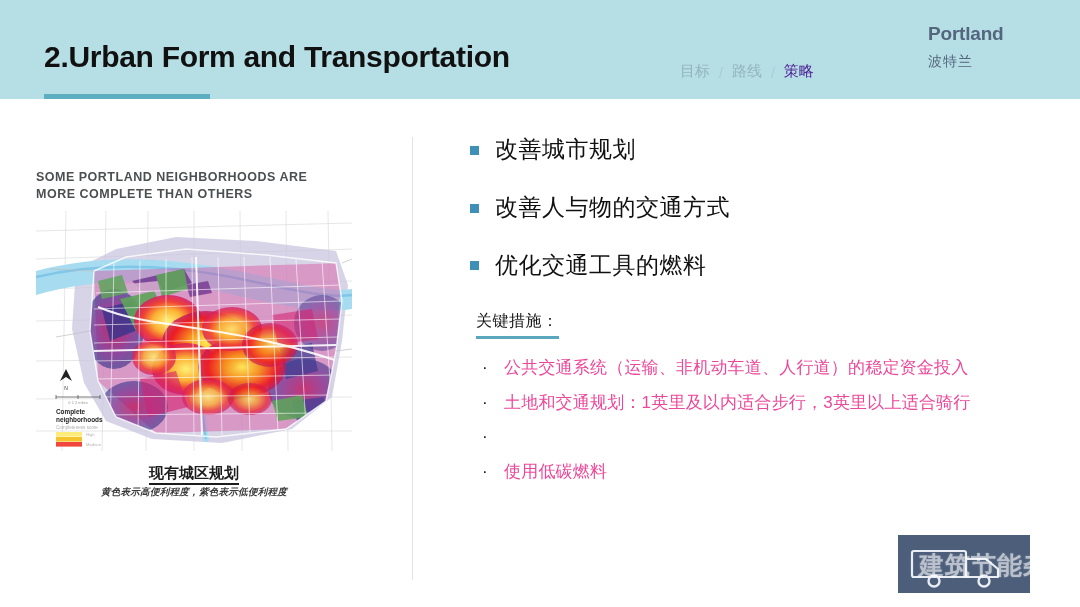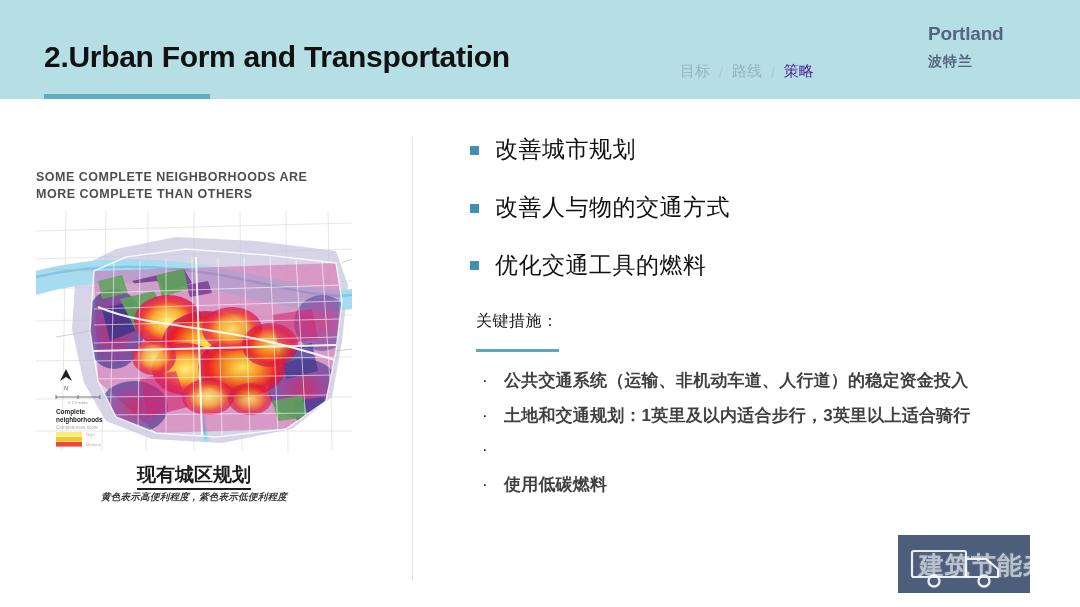--- a/index.html
+++ b/index.html
@@ -83,21 +83,21 @@
     color: #54657e;
   }
   .logo-en {
     font-size: 19px;
     font-weight: bold;
     letter-spacing: -0.2px;
     line-height: 1.1;
   }
   .logo-cn {
     font-size: 14px;
-    font-weight: bold;
+    font-weight: normal;
     margin-top: 9px;
     letter-spacing: 1px;
     line-height: 1.1;
   }
 
   
   .body-area {
     position: absolute;
     left: 0;
     top: 99px;
@@ -141,21 +141,21 @@
   }
   .map-svg { display: block; }
 
   .fig-caption {
     margin-top: 12px;
     text-align: center;
     width: 316px;
   }
   .fig-caption-main {
     display: inline-block;
-    font-size: 19px;
+    font-size: 15px;
     font-weight: bold;
     color: #1c1c1c;
     border-bottom: 2px solid #1c1c1c;
     padding-bottom: 1px;
     line-height: 1.3;
   }
   .fig-caption-sub {
     margin-top: 1px;
     font-size: 9.5px;
     font-style: italic;
@@ -206,21 +206,21 @@
     left: 6px;
     top: 212px;
     width: 550px;
   }
   .key-title {
     display: inline-block;
     font-size: 16px;
     color: #1a1a1a;
     font-weight: normal;
     letter-spacing: 0.5px;
-    padding-bottom: 17px;
+    padding-bottom: 4px;
     border-bottom: 3px solid #5ba7bd;
   }
   .sub-list {
     margin-top: 16px;
     width: 540px;
   }
   .sub-item {
     display: flex;
     align-items: flex-start;
     margin-bottom: 9px;
@@ -229,25 +229,24 @@
     flex: 0 0 auto;
     width: 22px;
     font-size: 17px;
     color: #1a1a1a;
     line-height: 1.5;
     text-align: left;
     padding-left: 6px;
   }
   .sub-text {
     font-size: 17px;
-    color: #404040;
+    color: #ec4899;
     line-height: 1.48;
     letter-spacing: 0.2px;
     max-width: 470px;
-    font-weight: bold;
   }
 
   
   .wm-rect {
     position: absolute;
     left: 898px;
     top: 535px;
     width: 132px;
     height: 58px;
     background: #4c5e7a;
@@ -295,21 +294,21 @@
       <div class="logo-en">Portland</div>
       <div class="logo-cn">波特兰</div>
     </div>
   </div>
 
   <div class="body-area">
     <div class="divider"></div>
 
     <div class="figure-panel">
       <div class="fig-heading">
-        <div>SOME COMPLETE NEIGHBORHOODS ARE</div>
+        <div>SOME PORTLAND NEIGHBORHOODS ARE</div>
         <div>MORE COMPLETE THAN OTHERS</div>
       </div>
 
       <div class="map-wrap">
         <svg class="map-svg" width="316" height="240" viewBox="0 0 316 240">
           <defs>
             <clipPath id="cityClip">
               <path d="M58 60 L90 46 L150 38 L230 44 L300 52 L306 90 L300 140 L290 190 L250 218 L180 226 L120 222 L80 206 L62 170 L54 120 Z"></path>
             </clipPath>
             <radialGradient id="hotA" cx="50%" cy="50%" r="50%">

